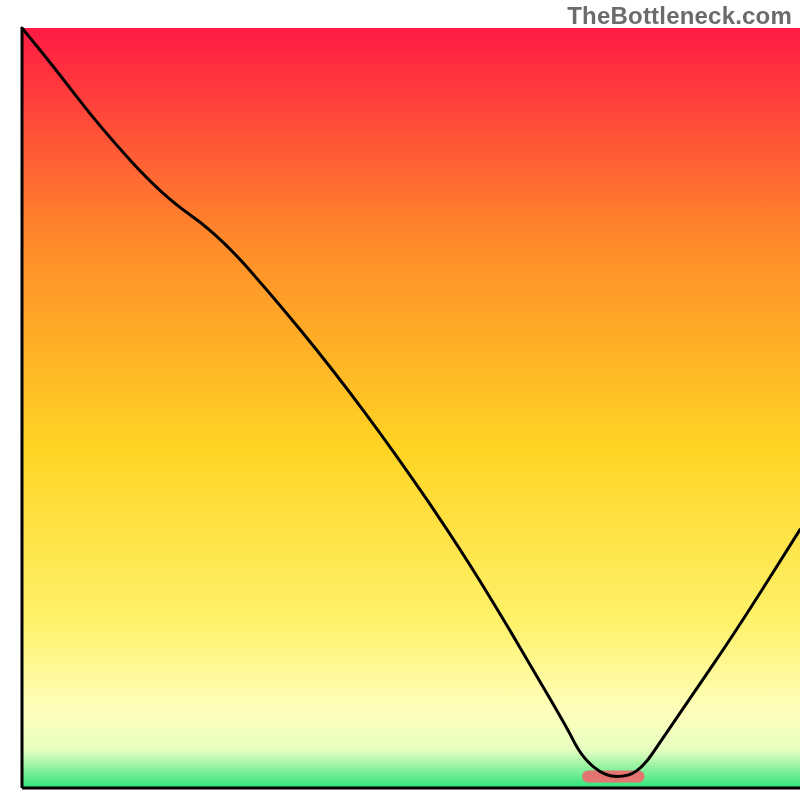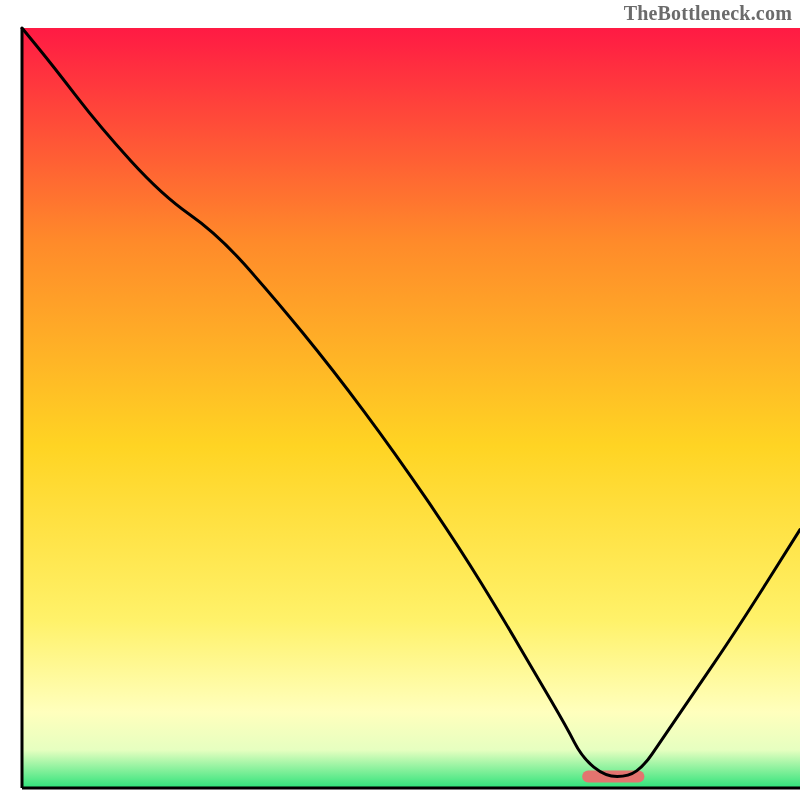--- a/index.html
+++ b/index.html
@@ -12,25 +12,24 @@
   }
   .wrap {
     position: relative;
     width: 800px;
     height: 800px;
   }
   .watermark {
     position: absolute;
     top: 2px;
     right: 8px;
-    font-size: 20px;
+    font-size: 24px;
     font-weight: 600;
     color: #6b6b6b;
     letter-spacing: 0.2px;
-    font-family: Liberation Serif, serif;
   }
   svg {
     display: block;
   }
 </style>
 </head>
 <body>
 
 <div class="wrap">
   <div class="watermark">TheBottleneck.com</div>

